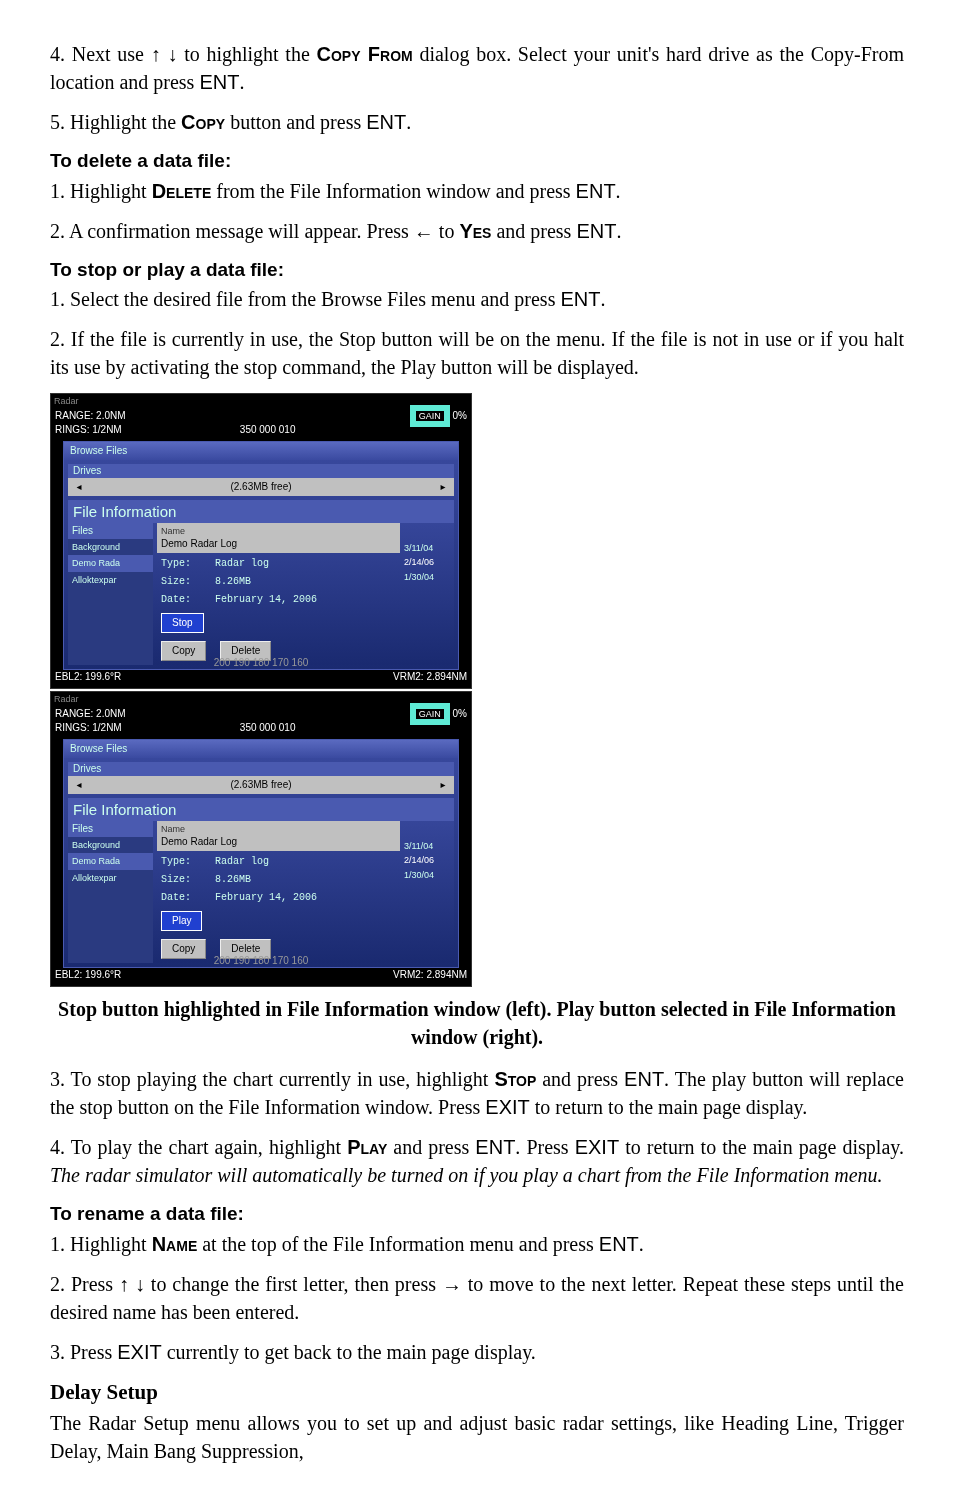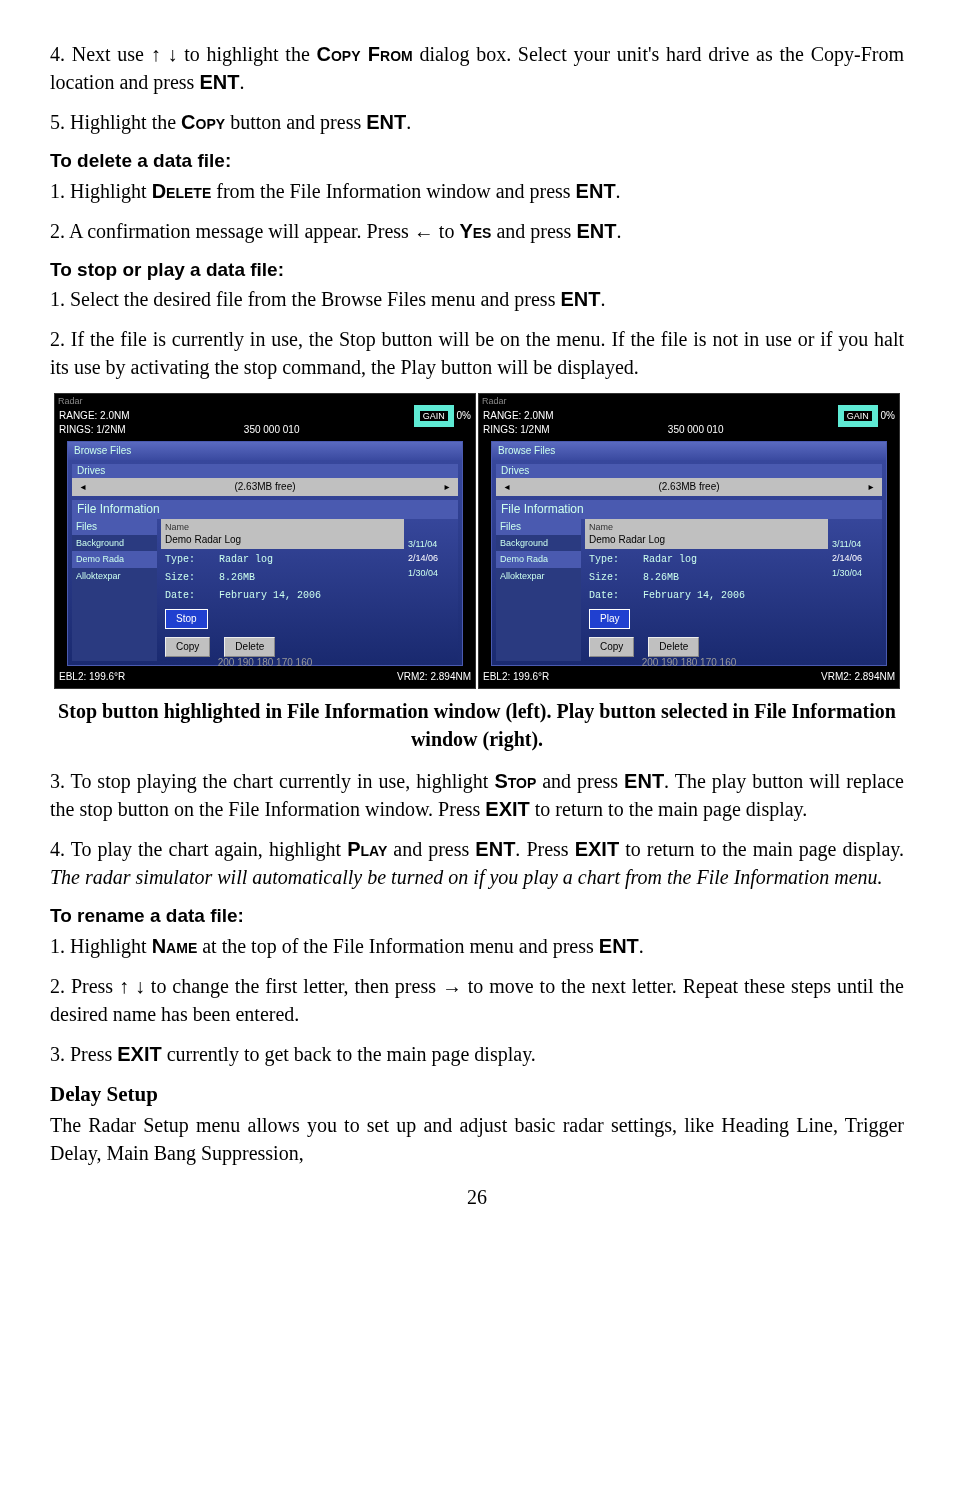--- a/index.html
+++ b/index.html
@@ -16,21 +16,21 @@
       margin: 0 0 12px 0;
       text-align: justify;
     }
     .smallcaps {
       font-variant: small-caps;
       font-family: Arial, sans-serif;
       font-weight: bold;
     }
     .bold-sans {
       font-family: Arial, sans-serif;
-      font-weight: bold;
+      font-weight: normal;
     }
     .section-head {
       font-family: Arial, sans-serif;
       font-weight: bold;
       font-size: 19px;
       margin: 6px 0 2px 0;
     }
     .sub-head {
       font-weight: bold;
       font-size: 21px;
@@ -46,20 +46,21 @@
     }
     .page-num {
       text-align: center;
       margin-top: 16px;
     }
     .figures {
       display: flex;
       gap: 2px;
       margin: 8px 0 4px 0;
       justify-content: center;
+      flex-direction: column;
     }
     .radar-window {
       width: 420px;
       height: 294px;
       background: #000;
       position: relative;
       font-family: Arial, sans-serif;
       color: #fff;
       font-size: 11px;
       overflow: hidden;
@@ -113,21 +114,21 @@
     .drives-body span { display:inline-block; }
     .arrow { width: 10px; text-align:center; }
     .fileinfo {
       background: linear-gradient(to bottom,#3a4aa0,#1a2a70);
       margin: 0 4px 4px 4px;
     }
     .fileinfo-title {
       background: #4a5ab0;
       padding: 1px 5px;
       color: #cfe;
-      font-size: 12px;
+      font-size: 15px;
     }
     .fileinfo-body {
       display: flex;
     }
     .files-col {
       width: 85px;
       background: #2a3a80;
     }
     .files-head {
       background: #4a5ab0;

